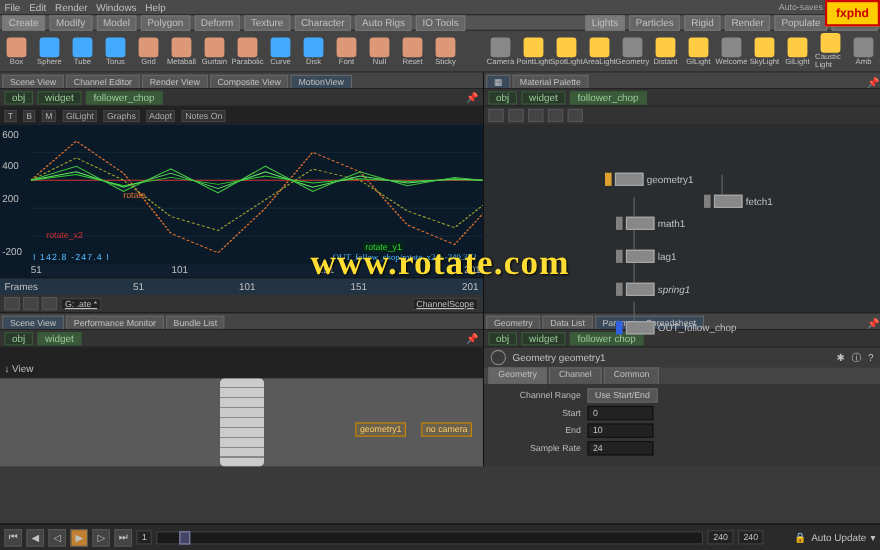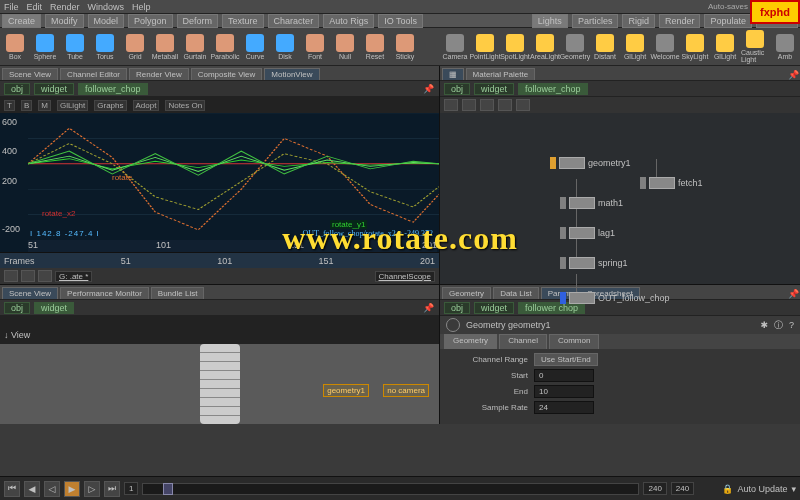--- a/index.html
+++ b/index.html
@@ -345,21 +345,21 @@
             <div class="box"></div>
             <span>math1</span>
           </div>
           <div class="wire" style="left: 136px; top: 82px; height: 18px;"></div>
           <div class="node" style="left: 120px; top: 130px;">
             <div class="flag" style="background:#808080"></div>
             <div class="box"></div>
             <span>lag1</span>
           </div>
           <div class="wire" style="left: 136px; top: 112px; height: 18px;"></div>
-          <div class="node" style="left: 120px; top: 160px;">
+          <div class="node" style="left: 120px; top: 160px; font-style: italic;">
             <div class="flag" style="background:#808080"></div>
             <div class="box"></div>
             <span>spring1</span>
           </div>
           <div class="wire" style="left: 136px; top: 142px; height: 18px;"></div>
           <div class="node" style="left: 120px; top: 195px;">
             <div class="flag" style="background:#3060e0"></div>
             <div class="box"></div>
             <span>OUT_follow_chop</span>
           </div>

